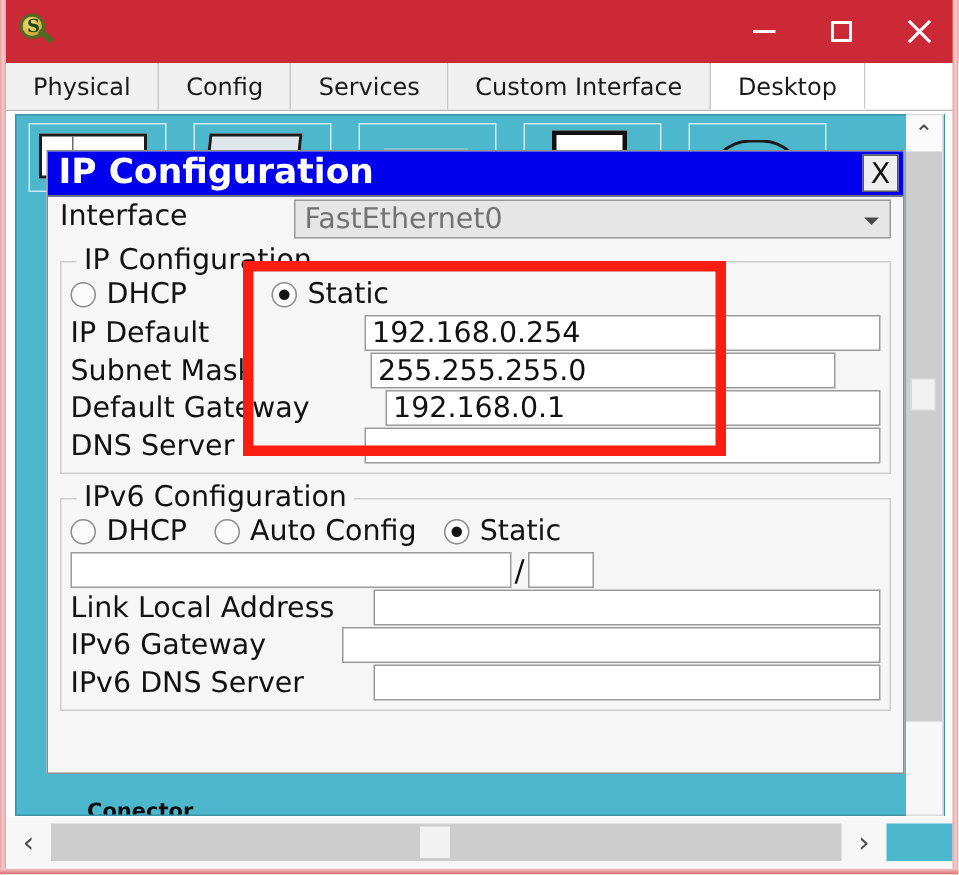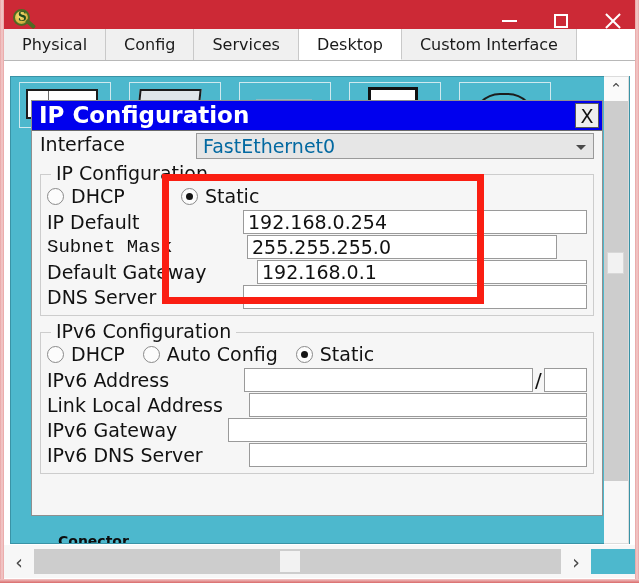--- a/index.html
+++ b/index.html
@@ -78,21 +78,21 @@
   }
   .win-btn .close-glyph:before, .win-btn .close-glyph:after {
     content: ""; position: absolute; left: 0; top: 9px;
     width: 20px; height: 2px; background: #ffffff;
   }
   .win-btn .close-glyph:before { transform: rotate(45deg); }
   .win-btn .close-glyph:after  { transform: rotate(-45deg); }
 
   
   .tabstrip {
-    position: absolute; left: 4px; top: 29px; width: 631px; height: 32px;
+    position: absolute; left: 4px; top: 42px; width: 631px; height: 32px;
     background: #ffffff;
     display: flex; align-items: stretch;
     border-bottom: 1px solid #b8b8b8;
   }
   .tab {
     display: flex; align-items: center; justify-content: center;
     padding: 0 18px;
     font-size: 16px; color: #1a1a1a;
     background: #f0f0f0;
     border-right: 1px solid #c9c9c9;
@@ -228,21 +228,21 @@
   .iface-row {
     display: flex; align-items: flex-start; height: 29px; margin-top: 2px;
   }
   .iface-label {
     width: 156px; font-size: 19px; color: #121212;
   }
   .iface-select {
     flex: 1; height: 26px; background: #e6e6e6;
     border: 1px solid #9a9a9a;
     display: flex; align-items: center;
-    font-size: 19px; color: #0369a1;
+    font-size: 19px; color: #737373;
     padding-left: 6px; position: relative;
   }
   .iface-select .caret {
     position: absolute; right: 7px; top: 11px;
     width: 0; height: 0;
     border-left: 5px solid transparent;
     border-right: 5px solid transparent;
     border-top: 5px solid #4a4a4a;
   }
 
@@ -287,21 +287,21 @@
     height: 24px; background: #ffffff;
     border: 1px solid #9a9a9a;
     display: flex; align-items: center;
     padding-left: 4px;
     font-size: 19px; color: #111111;
     white-space: nowrap; overflow: hidden;
   }
 
   
   .r-ip .field-label   { width: 196px; }
-  .r-mask .field-label { width: 200px; font-family: Liberation Mono, monospace; }
+  .r-mask .field-label { width: 200px; }
   .r-gw .field-label   { width: 210px; }
   .r-dns .field-label  { width: 196px; }
   .r-ip .field-input   { width: 344px; }
   .r-mask .field-input { width: 310px; }
   .r-gw .field-input   { width: 330px; }
   .r-dns .field-input  { width: 344px; }
 
   
   .r6-addr .field-label { width: 200px; }
   .r6-addr .field-input { width: 294px; }
@@ -351,25 +351,25 @@
   <div class="tabstrip">
     <div class="tab">
         <span>Physical</span>
       </div>
     <div class="tab">
         <span>Config</span>
       </div>
     <div class="tab">
         <span>Services</span>
       </div>
+    <div class="tab">
+        <span>Custom Interface</span>
+      </div>
     <div class="tab active">
         <span>Desktop</span>
-      </div>
-    <div class="tab">
-        <span>Custom Interface</span>
       </div>
     <div class="tab-filler"></div>
   </div>
 
   <div class="desktop-pane">
     <div class="desk-icons">
       <div class="desk-icon">
           <span class="di-shape-a"></span>
         </div>
       <div class="desk-icon">
@@ -454,21 +454,20 @@
             <span class="dot"></span>
             <span class="rlabel">Auto Config</span>
           </div>
           <div class="radio checked" style="margin-left:12px;">
             <span class="dot"></span>
             <span class="rlabel">Static</span>
           </div>
         </div>
 
         <div class="field-row r6-addr">
-          <div class="field-label">IPv6 Address</div>
           <div class="field-input"></div>
           <span class="slash">/</span>
           <div class="field-input prefix-input"></div>
         </div>
         <div class="field-row r6-ll">
           <div class="field-label">Link Local Address</div>
           <div class="field-input"></div>
         </div>
         <div class="field-row r6-gw">
           <div class="field-label">IPv6 Gateway</div>

